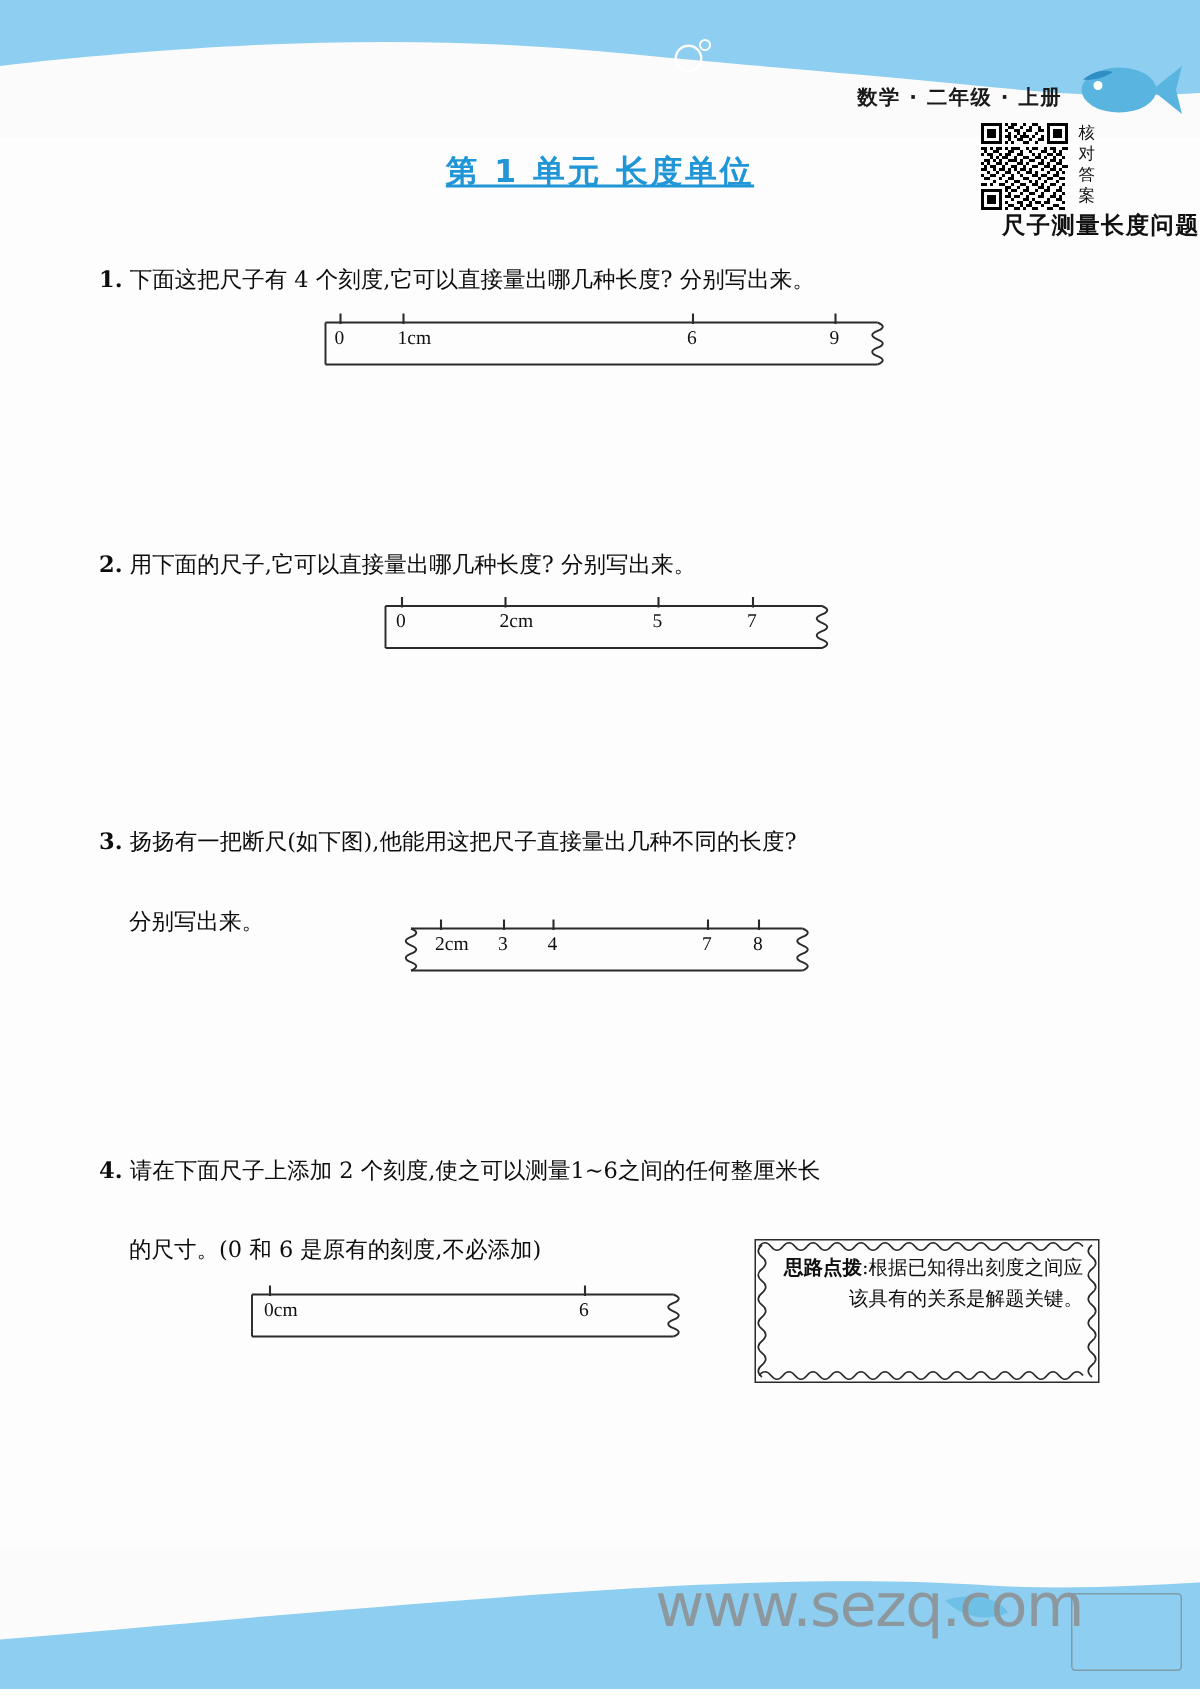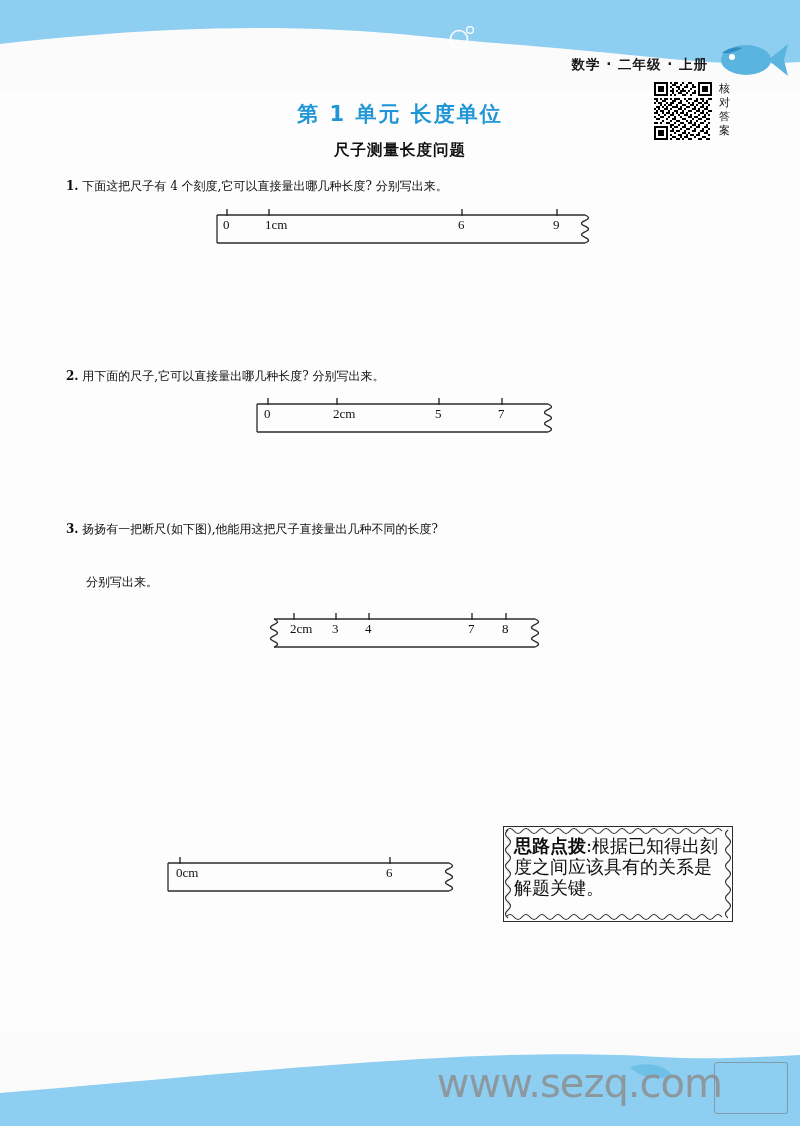--- a/index.html
+++ b/index.html
@@ -65,48 +65,49 @@
   
   .unit-title {
     position: absolute;
     top: 100px; left: 0; width: 800px;
     text-align: center;
     font-size: 21px;
     font-weight: bold;
     color: #2196d6;
     font-family: "DejaVu Sans", sans-serif;
     letter-spacing: 2px;
+    text-decoration: underline;
   }
   .sub-title {
     position: absolute;
     top: 140px; left: 0; width: 800px;
-    text-align: center;
+    text-align: right;
     font-size: 15.5px;
     font-weight: bold;
     color: #111;
     font-family: "DejaVu Sans", sans-serif;
     letter-spacing: 1px;
   }
 
   
   .q {
     position: absolute;
     left: 66px;
     width: 676px;
-    font-size: 12px;
+    font-size: 15px;
     line-height: 25px;
     color: #0d0d0d;
     font-family: "DejaVu Serif", serif;
   }
   .q .qnum { font-weight: bold; }
   .q .line2 { display: block; padding-left: 20px; margin-top: 28px; }
 
   #q1 { top: 174px; }
   #q2 { top: 364px; }
-  #q3 { top: 517px; }
+  #q3 { top: 549px; }
   #q4 { top: 768px; }
 
   
   .ruler {
     position: absolute;
     height: 38px;
   }
   .ruler svg { display: block; overflow: visible; }
 
   #r1 { top: 207px; left: 215px; width: 382px; }
@@ -124,38 +125,39 @@
     position: absolute; inset: 0;
     border: 1px solid #2b2b2b;
   }
   .hint-squiggle {
     position: absolute; inset: 0;
     pointer-events: none;
   }
   .hint-text {
     position: absolute;
     top: 9px; left: 11px; right: 11px;
-    font-size: 18px;
+    font-size: 13px;
     line-height: 21px;
     color: #101010;
     font-family: "DejaVu Serif", serif;
+    text-align: right;
   }
   .hint-text b { font-family: "DejaVu Sans", sans-serif; font-weight: bold; }
 
   
   .footer {
     position: absolute;
     bottom: 0; left: 0;
     width: 800px; height: 95px;
     overflow: hidden;
   }
   .footer svg { display: block; }
   .watermark {
     position: absolute;
-    bottom: 20px; right: 78px;
+    bottom: 32px; right: 78px;
     font-size: 40px;
     color: #8d8d8d;
     opacity: .82;
     font-family: "DejaVu Sans", sans-serif;
     letter-spacing: -1px;
     white-space: nowrap;
   }
   .footer-star {
     position: absolute;
     bottom: 38px; right: 87px;
@@ -424,20 +426,25 @@
     <span class="qnum">2.</span>
     <span>用下面的尺子,它可以直接量出哪几种长度? 分别写出来。</span>
   </div>
 
   <div class="q" id="q3">
     <span class="qnum">3.</span>
     <span>扬扬有一把断尺(如下图),他能用这把尺子直接量出几种不同的长度?</span>
     <span class="line2">分别写出来。</span>
   </div>
 
+  <div class="q" id="q4">
+    <span class="qnum">4.</span>
+    <span>请在下面尺子上添加 2 个刻度,使之可以测量1~6之间的任何整厘米长</span>
+    <span class="line2">的尺寸。(0 和 6 是原有的刻度,不必添加)</span>
+  </div>
 
   <div class="ruler" id="r1">
       <svg width="398" height="44" viewBox="0 0 398 44">
         <path d="M2,8 L370,8 M2,36 L370,36" stroke="#2b2b2b" stroke-width="1.3" fill="none"></path>
         <path d="M2,8 L2,36" stroke="#2b2b2b" stroke-width="1.3" fill="none"></path>
         <path d="M370,8 q7,2.8 0,5.6 q-7,2.8 0,5.6 q7,2.8 0,5.6 q-7,2.8 0,5.6 q7,2.8 0,5.6" stroke="#2b2b2b" stroke-width="1.3" fill="none"></path>
         <line x1="12" y1="2" x2="12" y2="9" stroke="#2b2b2b" stroke-width="1.4"></line>
         <text x="8" y="22" font-size="13" font-family="&quot;Liberation Serif&quot;, serif" fill="#101010">0</text>
         <line x1="54" y1="2" x2="54" y2="9" stroke="#2b2b2b" stroke-width="1.4"></line>
         <text x="50" y="22" font-size="13" font-family="&quot;Liberation Serif&quot;, serif" fill="#101010">1cm</text>

